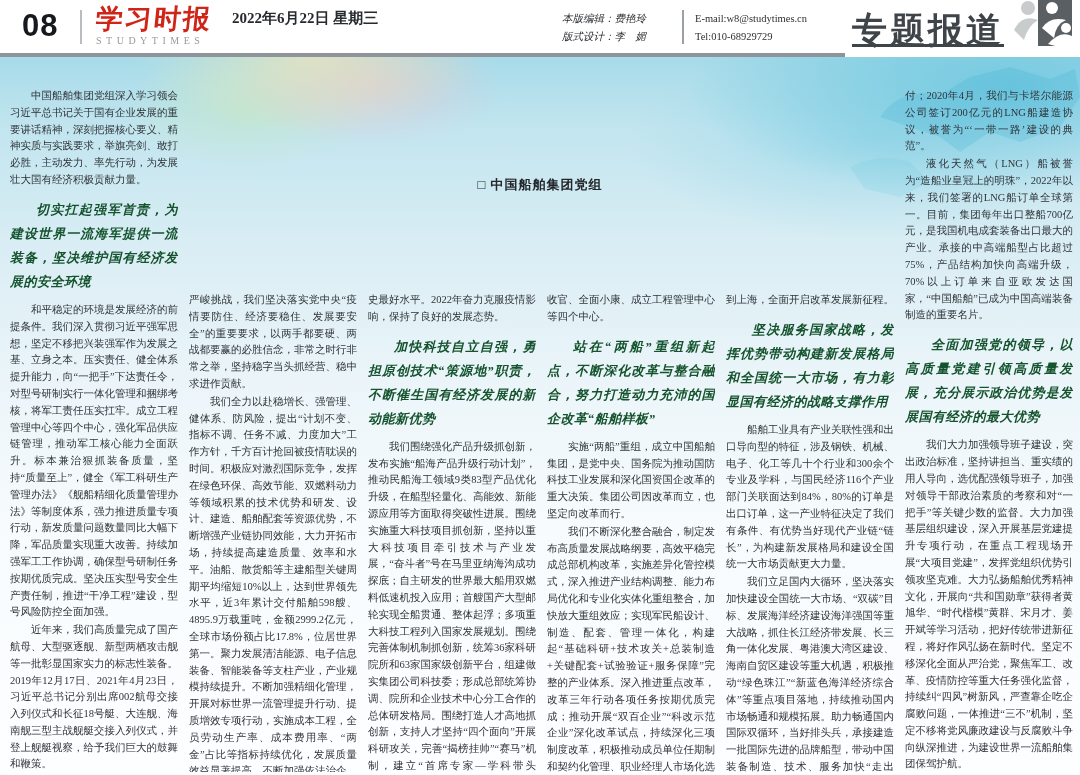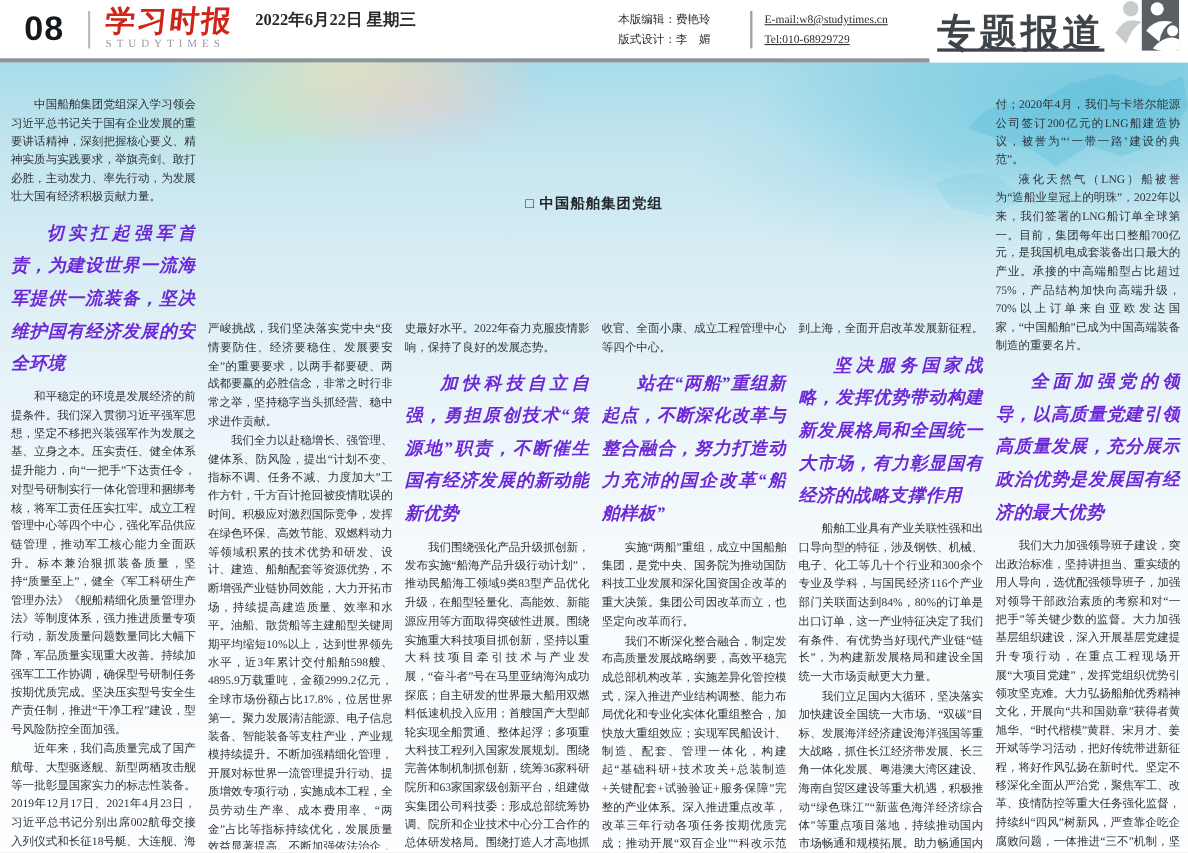--- a/index.html
+++ b/index.html
@@ -10,23 +10,23 @@
     margin:0 auto;
   }
   
   .header { position:absolute; top:0; left:0; width:1068px; height:57px; background:#fff;padding-left:16px; }
   .page-num { position:absolute; left:22px; top:8px; font-family:"Liberation Sans",sans-serif; font-size:31px; font-weight:bold; color:#15191e; letter-spacing:1px; }
   .hdr-div1 { position:absolute; left:80px; top:10px; width:2px; height:34px; background:#b9bdc1; }
   .masthead { position:absolute; left:96px; top:6px; }
   .masthead-cn { font-size:27px; font-weight:900; color:#cf2418; letter-spacing:2px; transform:skewX(-6deg); display:inline-block; line-height:1; }
   .masthead-en { font-size:10px; color:#9a9a9a; letter-spacing:4.5px; margin-top:2px; }
   .hdr-date { position:absolute; left:232px; top:9px; font-size:15px; font-weight:bold; color:#26292d; }
-  .editor-block { position:absolute; left:562px; top:10px; font-size:10.5px; color:#2b2e32; line-height:1.7; text-align:center; }
+  .editor-block { position:absolute; left:562px; top:10px; font-size:10.5px; font-style:italic; color:#2b2e32; line-height:1.7; text-align:center; }
   .hdr-div2 { position:absolute; left:682px; top:10px; width:1.5px; height:34px; background:#9aa0a5; }
-  .contact-block { position:absolute; left:695px; top:10px; font-size:10.5px; color:#2b2e32; line-height:1.7;text-decoration:underline; }
+  .contact-block { position:absolute; left:695px; top:10px; font-size:10.5px; color:#2b2e32; line-height:1.7; }
   .section-title { position:absolute; left:852px; top:7px; font-family:"Liberation Sans",sans-serif; font-size:35px; font-weight:bold; color:#3f4449; letter-spacing:3px;text-decoration:underline; }
   .logo { position:absolute; left:1008px; top:0px; width:64px; height:52px; }
   .header-rule { position:absolute; left:0; top:53px; width:845px; height:3.5px; background:#8e9499; }
   
   .body-bg {
     position:absolute; left:0; top:57px; width:1080px; height:718px;
     background:
       radial-gradient(ellipse 250px 110px at 310px 0px,  rgba(255,236,170,0.55), rgba(255,236,170,0) 70%),
       radial-gradient(ellipse 190px 90px  at 370px 28px, rgba(250,180,195,0.40), rgba(250,180,195,0) 70%),
       radial-gradient(ellipse 180px 80px  at 245px 55px, rgba(195,232,175,0.40), rgba(195,232,175,0) 70%),
@@ -37,22 +37,22 @@
   .map-shape { position:absolute; right:0; top:57px; opacity:.55; }
   
   .title-block { position:absolute; left:185px; top:146px; width:710px; text-align:center; }
   .main-title { font-size:45px; font-weight:bold; color:#15181c; letter-spacing:9px; text-shadow:1px 1px 0 rgba(0,0,0,0.25); }
   .byline { margin-top:30px; font-size:13px; font-weight:bold; color:#23272b; letter-spacing:1px; }
   
   .col { position:absolute; width:168px; overflow:hidden; color:#2e3338; }
   .col p { font-size:10.5px; line-height:1.6; text-align:justify; text-indent:2em; margin-bottom:1px; }
   .col p.cont { text-indent:0; }
   .col h3 {
-    font-size:16px; line-height:1.85; font-weight:bold; font-style:italic;
-    color:#6d28d9; text-align:justify; text-indent:2em; margin:9px 0 8px 0;
+    font-size:13px; line-height:1.85; font-weight:bold; font-style:italic;
+    color:#14532d; text-align:justify; text-indent:2em; margin:9px 0 8px 0;
     letter-spacing:0.5px;
   }
   .c1 { left:10px;  top:88px;  height:684px; }
   .c2 { left:189px; top:292px; height:480px; }
   .c3 { left:368px; top:292px; height:480px; }
   .c4 { left:547px; top:292px; height:480px; }
   .c5 { left:726px; top:292px; height:480px; }
   .c6 { left:905px; top:88px;  height:684px; }
 </style>
 </head>

